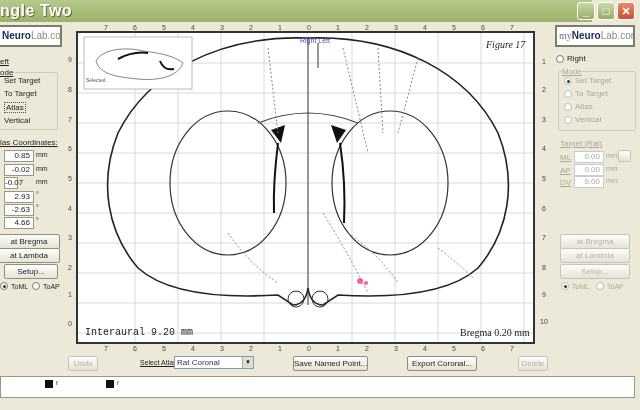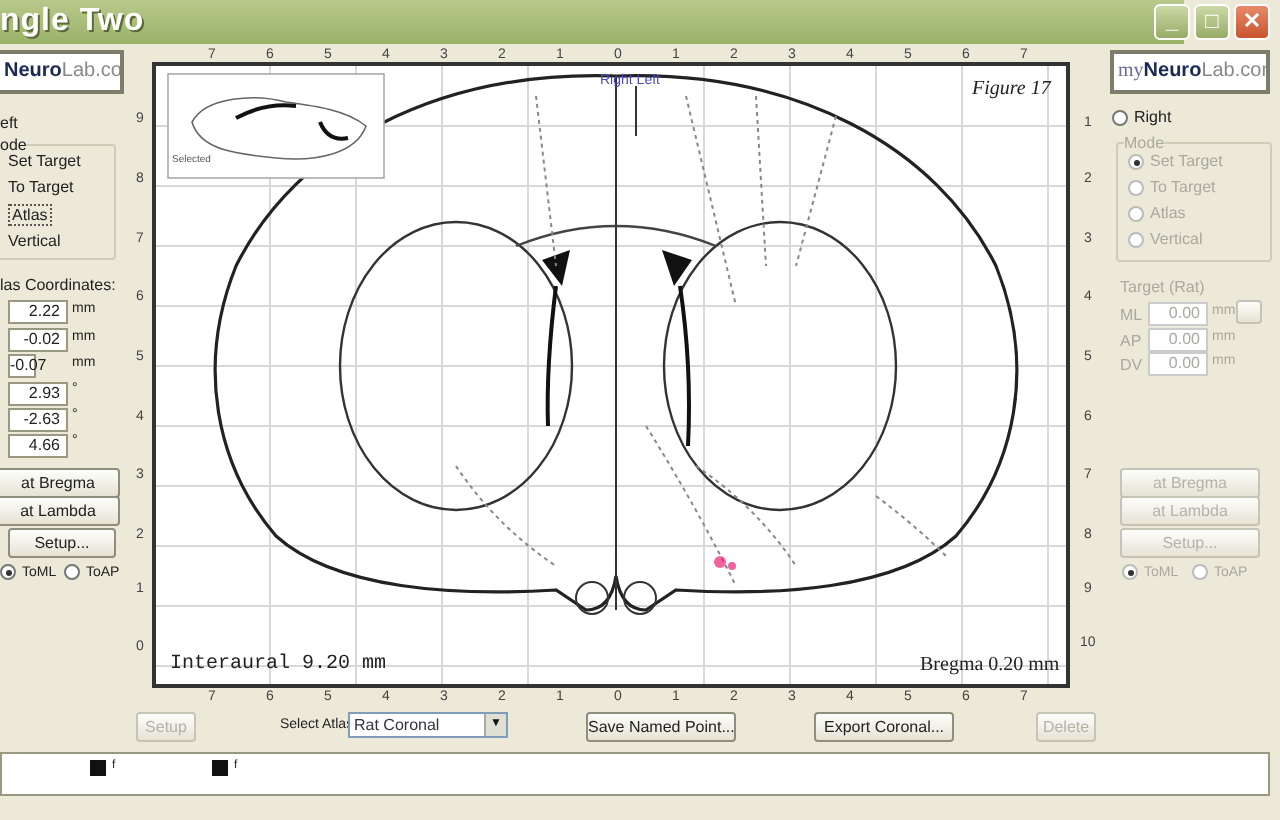--- a/index.html
+++ b/index.html
@@ -13,21 +13,21 @@
   .win-btn { position: absolute; top: 2px; width: 18px; height: 18px; border: 1px solid #fff; border-radius: 3px;
     background: linear-gradient(#cad9a6, #98ad67); color: #fff; font-size: 11px; font-weight: bold; text-align: center; line-height: 16px; }
   .win-btn.close { background: linear-gradient(#e78a6a, #c9532e); }
 
   .frame { position: absolute; left: 0; top: 22px; width: 640px; height: 388px; background: #ece9d8; }
 
   
   .logo { position: absolute; background: #fff; border: 2px solid #7d7d6c; font-size: 10px; color: #888; padding: 3px 2px; white-space: nowrap; overflow: hidden; }
   .logo b { color: #1a2a55; }
   .logo .my { color: #6a6aa0; font-family: Liberation Serif, serif; }
-  .panel-label { position: absolute; font-size: 8px; color: #222; white-space: nowrap; }
+  .panel-label { position: absolute; font-size: 8px; color: #222; white-space: nowrap; text-decoration: underline; }
   .group { position: absolute; border: 1px solid #cfccb8; border-radius: 2px; }
   .radio-row { position: absolute; font-size: 8px; white-space: nowrap; display: flex; align-items: center; gap: 3px; }
   .radio { width: 8px; height: 8px; border: 1px solid #777; border-radius: 50%; background: #fff; display: inline-block; position: relative; }
   .radio.on::after { content: ""; position: absolute; left: 2px; top: 2px; width: 3px; height: 3px; border-radius: 50%; background: #333; }
   .disabled { color: #aaa8a0; }
   .disabled .radio { border-color: #bbb; }
 
   .coord-box { position: absolute; height: 12px; background: #fff; border: 1px solid #9a9880; font-size: 8px; text-align: right; padding-right: 3px; line-height: 10px; }
   .unit { position: absolute; font-size: 7px; }
 
@@ -70,21 +70,21 @@
   </div>
 <div class="radio-row" style="left:4px;top:102px;border:1px dotted #555;padding:0 1px;">
     <span>Atlas</span>
   </div>
 <div class="radio-row" style="left:4px;top:116px;">
     <span>Vertical</span>
   </div>
 
 <div class="panel-label" style="left:0;top:138px;">las Coordinates:</div>
 
-<div class="coord-box" style="left:4px;top:150px;width:30px;">2.22</div>
+<div class="coord-box" style="left:4px;top:150px;width:30px;">0.85</div>
 <div class="unit" style="left:36px;top:151px;">mm</div>
 <div class="coord-box" style="left:4px;top:164px;width:30px;">-0.02</div>
 <div class="unit" style="left:36px;top:165px;">mm</div>
 <div class="coord-box" style="left:4px;top:177px;width:14px;">-0.07</div>
 <div class="unit" style="left:36px;top:178px;">mm</div>
 <div class="coord-box" style="left:4px;top:191px;width:30px;">2.93</div>
 <div class="unit" style="left:36px;top:191px;">°</div>
 <div class="coord-box" style="left:4px;top:204px;width:30px;">-2.63</div>
 <div class="unit" style="left:36px;top:204px;">°</div>
 <div class="coord-box" style="left:4px;top:217px;width:30px;">4.66</div>
@@ -270,21 +270,21 @@
 <div class="btn dis" style="left:560px;top:264px;width:70px;">Setup...</div>
 <div class="radio-row disabled" style="left:561px;top:282px;font-size:7px;">
     <span class="radio on"></span>
     <span>ToML</span>
   </div>
 <div class="radio-row disabled" style="left:596px;top:282px;font-size:7px;">
     <span class="radio"></span>
     <span>ToAP</span>
   </div>
 
-<div class="btn dis" style="left:68px;top:356px;width:30px;">Setup</div>
+<div class="btn dis" style="left:68px;top:356px;width:30px;">Undo</div>
 <div class="panel-label" style="left:140px;top:359px;font-size:7px;">Select Atlas</div>
 <div class="select">
   <span>Rat Coronal</span>
   <span class="arrow">▼</span>
 </div>
 <div class="btn" style="left:293px;top:356px;width:75px;">Save Named Point...</div>
 <div class="btn" style="left:407px;top:356px;width:70px;">Export Coronal...</div>
 <div class="btn dis" style="left:518px;top:356px;width:30px;">Delete</div>
 
 <div class="bottom-bar">

